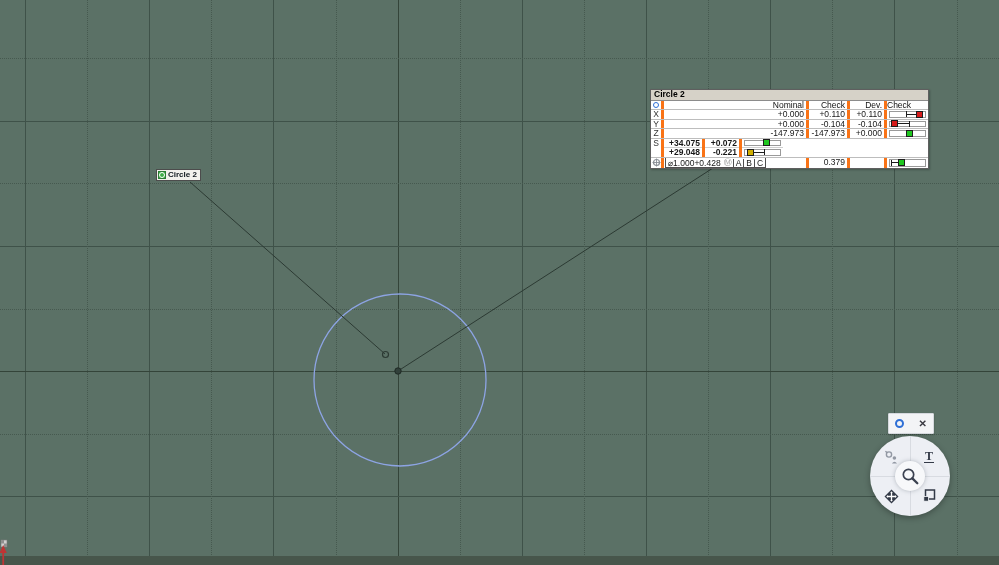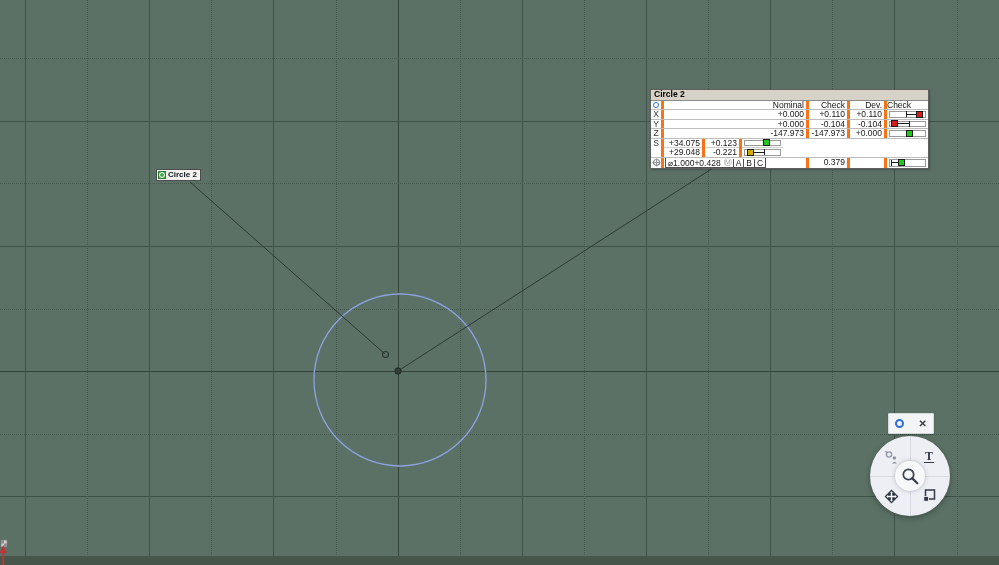--- a/index.html
+++ b/index.html
@@ -38,21 +38,21 @@
   .c-dev{width:37px;text-align:right;padding-right:2px;}
   .c-chk{width:41px;position:relative;}
   .hdr .cell{color:#111;}
   .hdr .c-chk{text-align:left;}
   .s-row{height:19px;}
   .s-nom{display:flex;align-items:center;justify-content:flex-end;}
   .s-label{flex:0 0 auto;margin-right:1px;}
   .s-stack{display:flex;flex-direction:column;text-align:right;}
   .s-stack span{height:9.5px;line-height:9.5px;}
   .stack{display:flex;flex-direction:column;padding:0;}
-  .sub{height:9.5px;line-height:9.5px;border-bottom:1px solid #cfcfcf;text-align:right;padding-right:2px;box-sizing:border-box;}
+  .sub{height:9.5px;line-height:9.5px;border-bottom:1px solid #cfcfcf;text-align:right;padding-right:2px;box-sizing:border-box;font-weight:bold;}
   .sub:last-child{border-bottom:none;}
   .sub.chk{position:relative;padding:0;}
   .cbox{position:absolute;left:2px;right:2px;top:1px;bottom:1px;border:1px solid #9a9a9a;background:#fff;}
   .cb-bar{position:absolute;top:50%;height:1px;margin-top:-.5px;background:#1d1d1d;}
   .cb-tick{position:absolute;top:50%;margin-top:-3px;width:1px;height:6px;background:#1d1d1d;}
   .cb-sq{position:absolute;top:50%;margin-top:-3.5px;width:7px;height:7px;border:1px solid #1d1d1d;box-sizing:border-box;}
   .ring{display:inline-block;border-radius:50%;box-sizing:border-box;}
   .hdr-ring{width:6px;height:6px;border:1.6px solid #2e6fd6;margin-top:1px;}
   .fcf-row{height:10.5px;line-height:9px;}
   .fcf-wrap{display:flex;align-items:flex-end;justify-content:flex-start;padding-left:1px;text-align:left;}
@@ -193,21 +193,21 @@
         </div>
     </div>
 
     <div class="trow s-row">
       <div class="cell c-ax">S</div>
       <div class="cell c-act stack">
         <div class="sub">+34.075</div>
         <div class="sub">+29.048</div>
       </div>
       <div class="cell c-dev stack">
-        <div class="sub">+0.123</div>
+        <div class="sub">+0.072</div>
         <div class="sub">-0.221</div>
       </div>
       <div class="cell c-chk stack">
         <div class="sub chk">
             <div class="cbox">
               <div class="cb-sq" style="left: 52%; background: rgb(31, 199, 31);"></div>
             </div>
           </div>
         <div class="sub chk">
             <div class="cbox">

